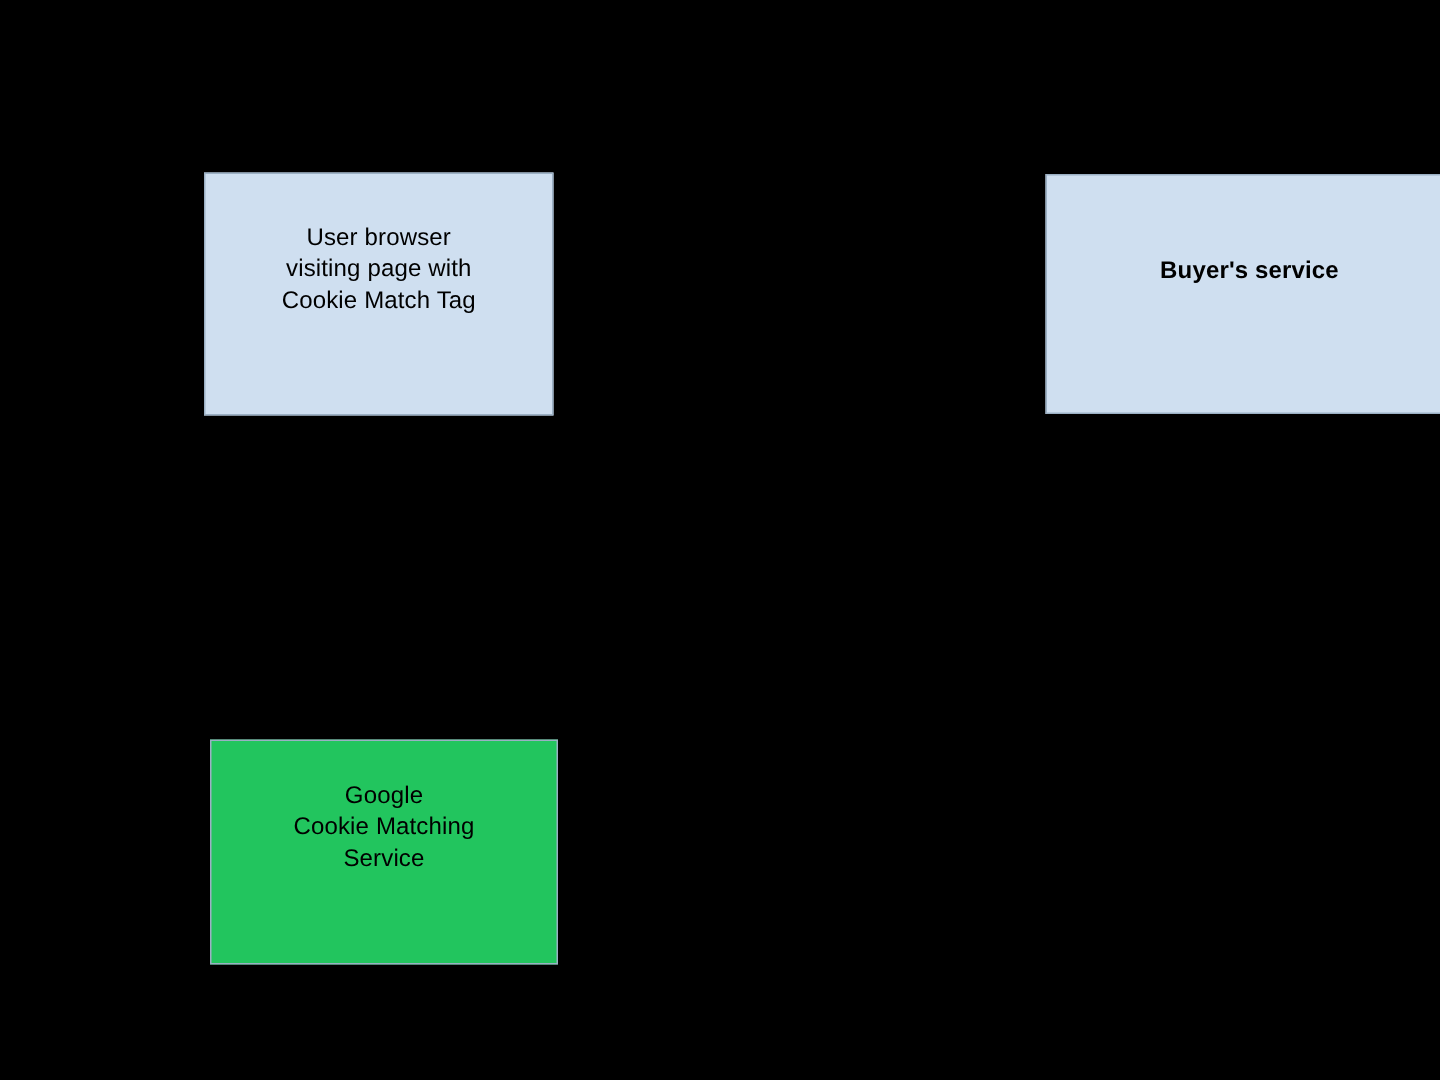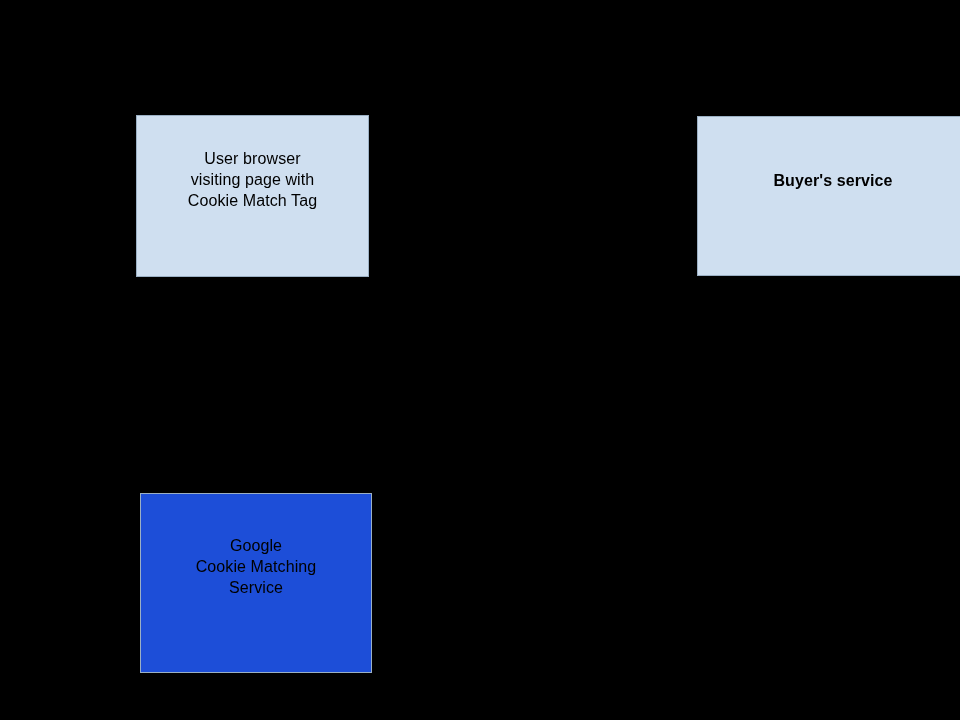--- a/index.html
+++ b/index.html
@@ -92,19 +92,19 @@
   <div class="node" id="node-user-browser" style="left: 136px; top: 115px; width: 233px; height: 162px; background: rgb(207, 223, 240); border-color: rgb(155, 176, 196);">
     <div class="node-label" style="color: rgb(0, 0, 0);">User browser
 visiting page with
 Cookie Match Tag</div>
   </div>
 
   <div class="node" id="node-buyers-service" style="left: 697px; top: 116px; width: 272px; height: 160px; background: rgb(207, 223, 240); border-color: rgb(155, 176, 196); font-weight: bold;">
     <div class="node-label" style="color: rgb(0, 0, 0);">Buyer's service</div>
   </div>
 
-  <div class="node" id="node-google-cookie-matching" style="left: 140px; top: 493px; width: 232px; height: 180px; background: #1d4ed8; border-color: rgb(155, 176, 196);">
+  <div class="node" id="node-google-cookie-matching" style="left: 140px; top: 493px; width: 232px; height: 150px; background: #22c55e; border-color: rgb(155, 176, 196);">
     <div class="node-label" style="color: rgb(0, 0, 0);">Google
 Cookie Matching
 Service</div>
   </div>
 
 </div>
 
 </body></html>

